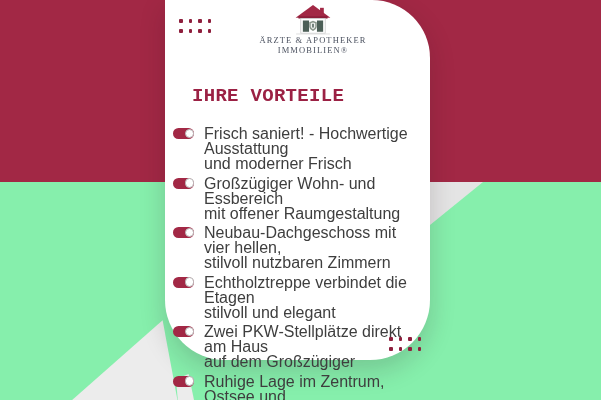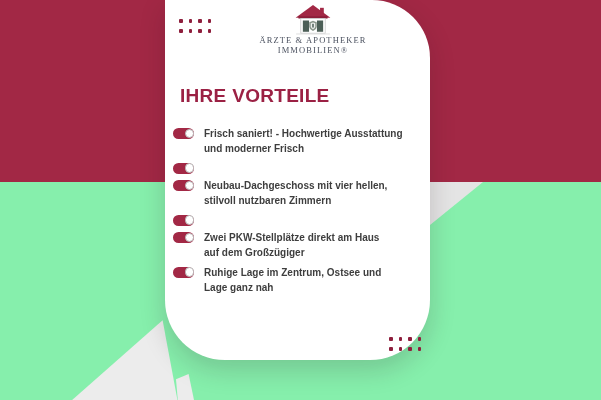--- a/index.html
+++ b/index.html
@@ -25,31 +25,31 @@
     grid-auto-rows:3.5px;gap:6.5px 6px;z-index:5;}
   .dot-grid.top{left:179px;top:19px;}
   .dot-grid.bottom{left:389px;top:337px;}
   .dot{width:3.5px;height:3.5px;background:#8E1F3D;border-radius:1px;}
   
   .logo{position:absolute;left:233px;top:5px;width:160px;text-align:center;z-index:4;}
   .logo svg{display:block;margin:0 auto;}
   .logo-line{font-family:"Liberation Serif", serif;color:#4C5260;
     font-size:8.5px;letter-spacing:1.1px;line-height:9.5px;white-space:nowrap;}
   
-  .title{position:absolute;left:180px;top:85px;z-index:4;
-    font-size:19px;font-weight:800;color:#9B2144;letter-spacing:.3px;}
+  .title{position:absolute;left:192px;top:85px;z-index:4;
+    font-size:19px;font-weight:800;color:#9B2144;letter-spacing:.3px;font-family:Liberation Mono, monospace;}
   
   .list{position:absolute;left:173px;top:126px;width:252px;margin:0;padding:0;
     list-style:none;z-index:4;}
   .benefit{display:flex;align-items:flex-start;margin-bottom:4.5px;}
   .toggle{position:relative;flex:0 0 auto;width:21px;height:11px;margin-top:2px;
     background:#A22845;border-radius:7px;}
   .knob{position:absolute;right:0;top:0.5px;width:9.5px;height:9.5px;
     background:#ffffff;border:1px solid #b9b9b9;border-radius:50%;box-sizing:border-box;}
-  .btext{margin-left:10px;font-size:10px;line-height:15px;color:#3E3E3E;font-weight:bold;}
+  .btext{margin-left:10px;font-size:16px;line-height:15px;color:#3E3E3E;}
 </style>
 </head>
 <body>
 
 <div class="stage">
 
   <div class="band"></div>
 
   <div class="wm-right"></div>
   <div class="wm-left-main"></div>
@@ -103,31 +103,33 @@
       <li class="benefit">
         <span class="toggle">
           <span class="knob"></span>
         </span>
         <span class="btext"><span>Frisch saniert! - Hochwertige Ausstattung</span><br><span>und moderner Frisch</span></span>
       </li>
       <li class="benefit">
         <span class="toggle">
           <span class="knob"></span>
         </span>
+        <span class="btext"><span>Großzügiger Wohn- und Essbereich</span><br><span>mit offener Raumgestaltung</span></span>
       </li>
       <li class="benefit">
         <span class="toggle">
           <span class="knob"></span>
         </span>
         <span class="btext"><span>Neubau-Dachgeschoss mit vier hellen,</span><br><span>stilvoll nutzbaren Zimmern</span></span>
       </li>
       <li class="benefit">
         <span class="toggle">
           <span class="knob"></span>
         </span>
+        <span class="btext"><span>Echtholztreppe verbindet die Etagen</span><br><span>stilvoll und elegant</span></span>
       </li>
       <li class="benefit">
         <span class="toggle">
           <span class="knob"></span>
         </span>
         <span class="btext"><span>Zwei PKW-Stellplätze direkt am Haus</span><br><span>auf dem Großzügiger</span></span>
       </li>
       <li class="benefit">
         <span class="toggle">
           <span class="knob"></span>

